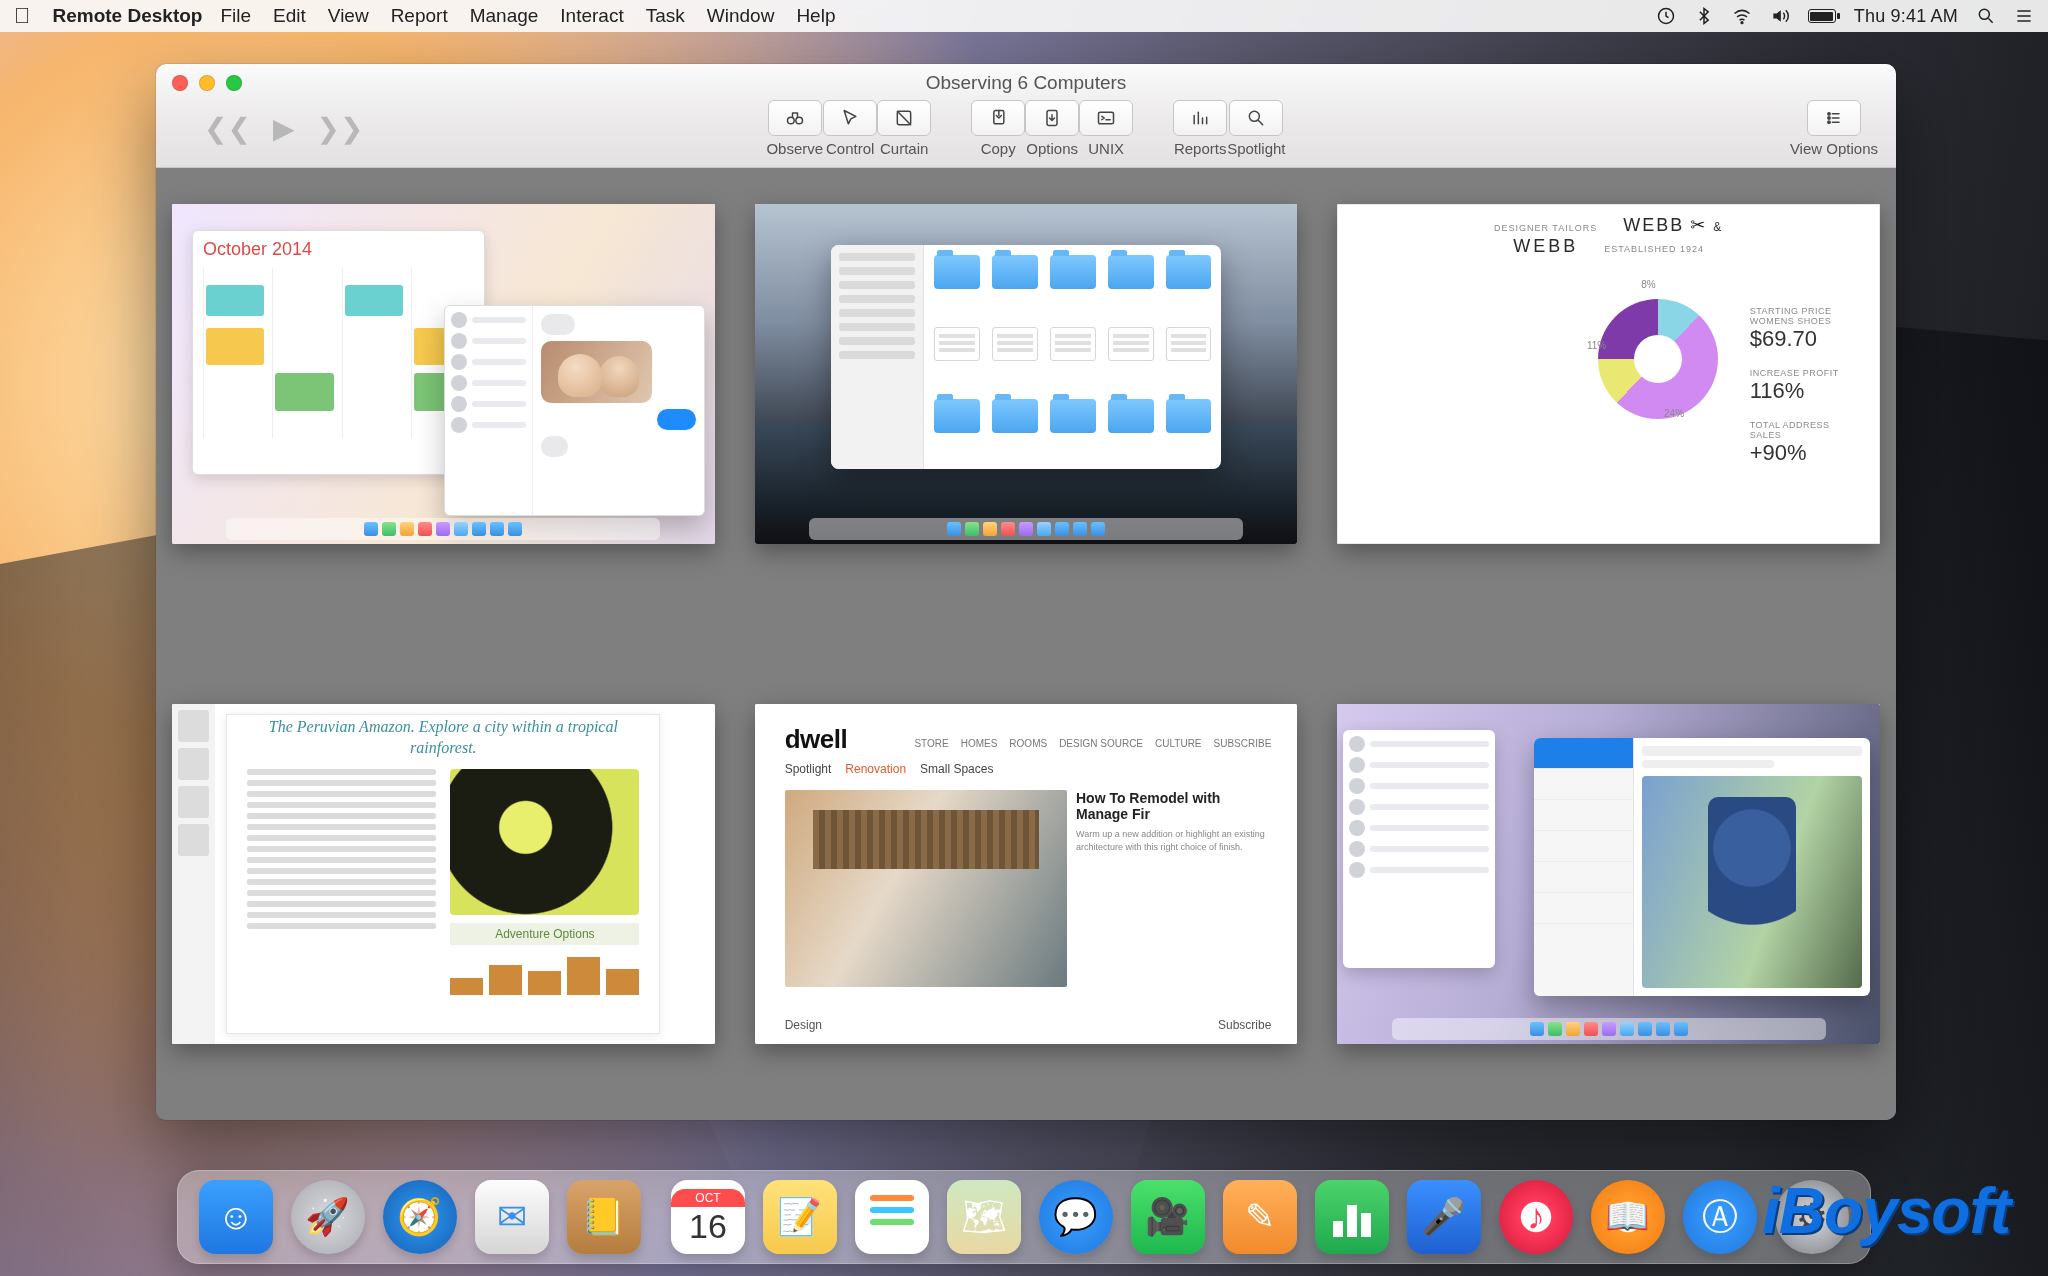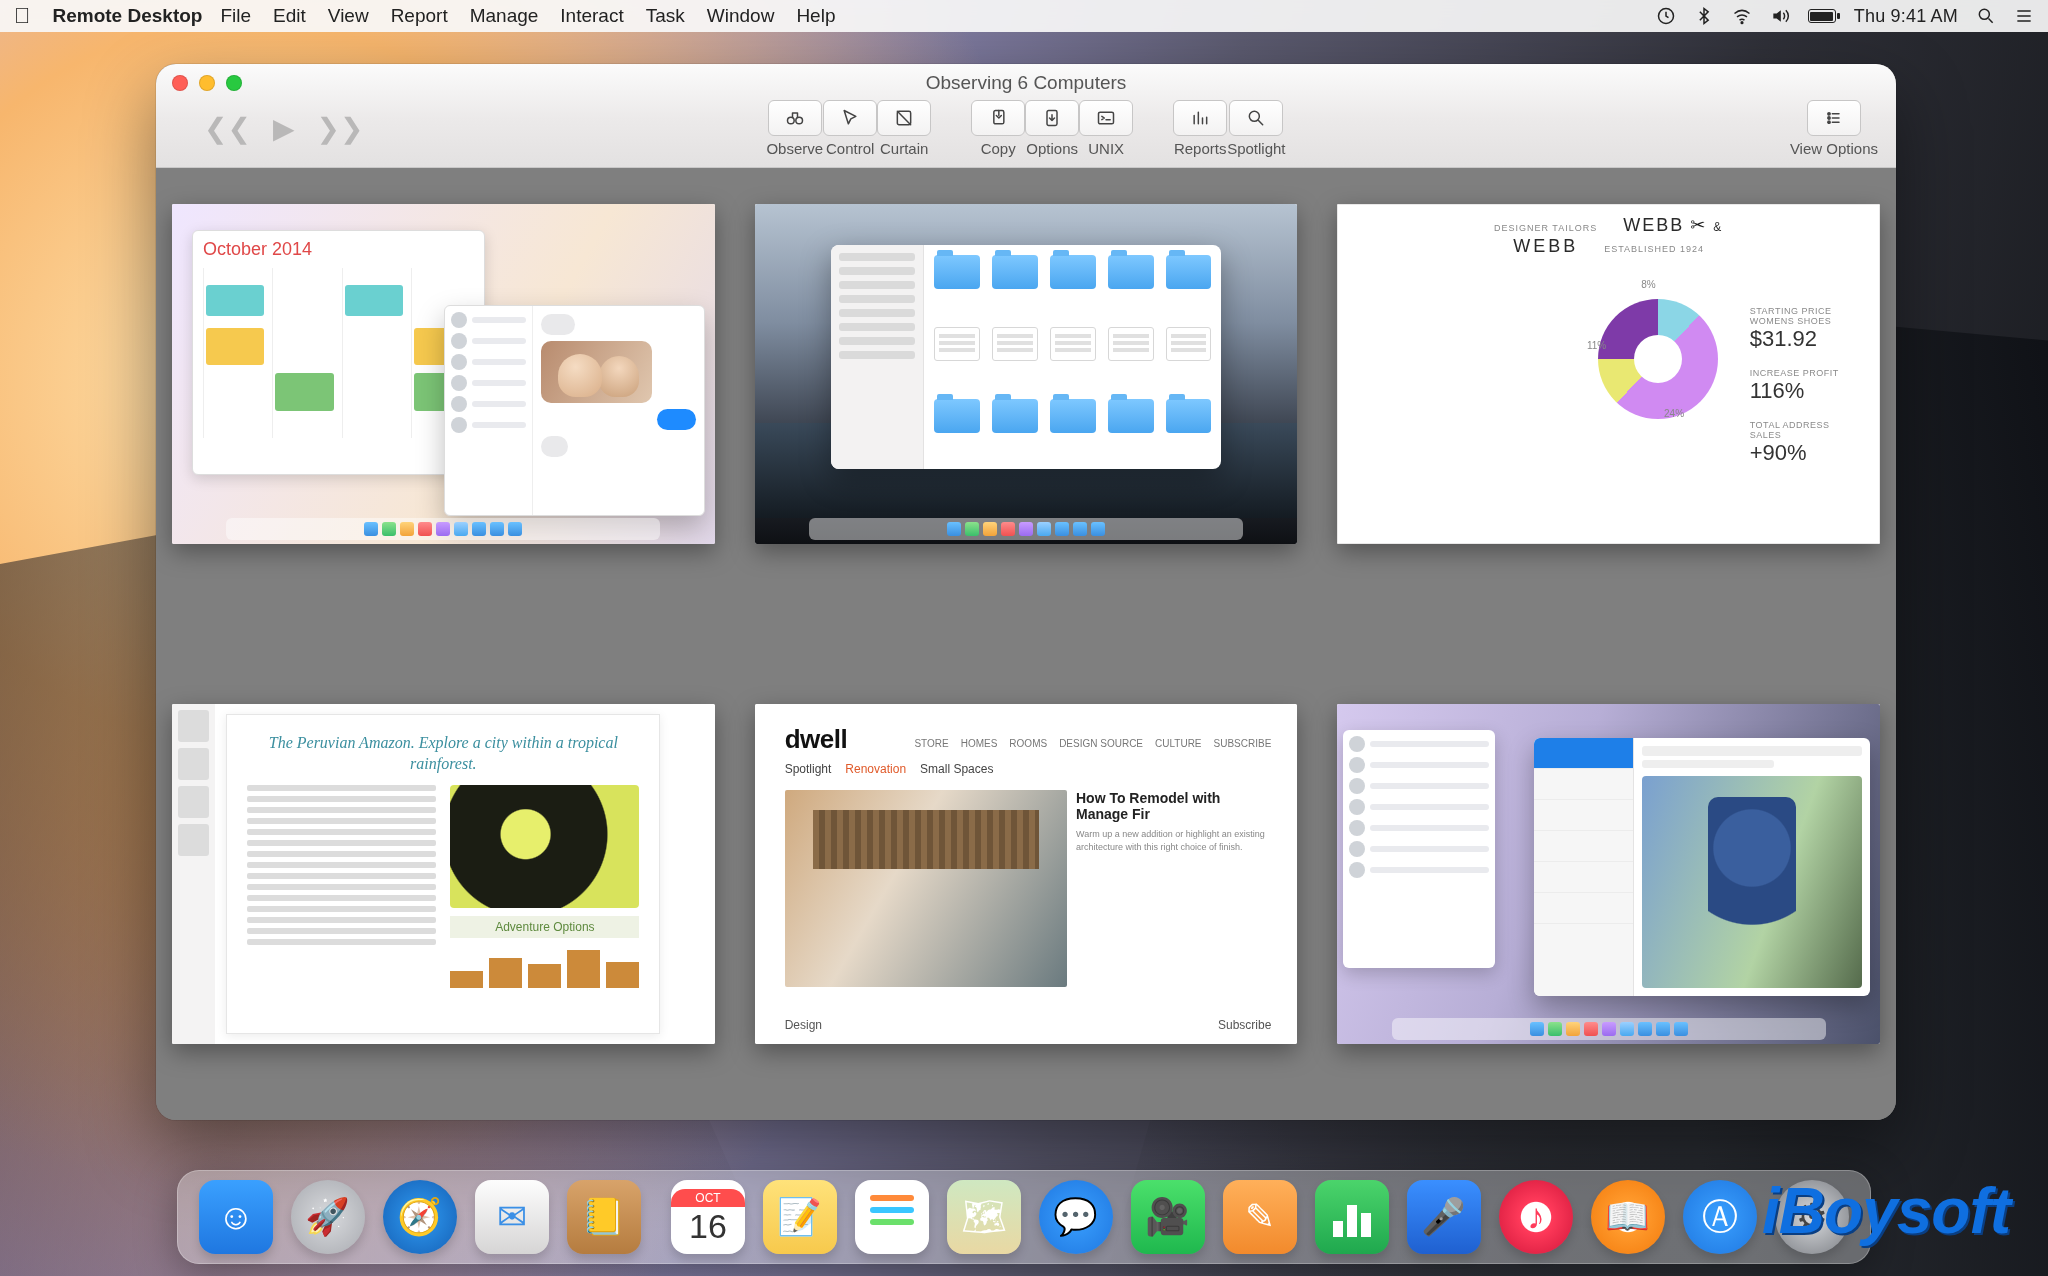--- a/index.html
+++ b/index.html
@@ -43,21 +43,21 @@
 .menubar .status .clock { letter-spacing: .2px; }
 .battery-icon { width: 28px; height: 14px; border: 1.6px solid #222; border-radius: 3px; position: relative; }
 .battery-icon::after { content:""; position:absolute; right:-5px; top:3px; width:3px; height:6px; background:#222; border-radius:1px; }
 .battery-icon .fill { position:absolute; inset:1.5px; background:#222; border-radius:1px; }
 
 
 .window {
   position: absolute;
   left: 156px; top: 64px;
   width: 1740px; height: 1056px;
-  border-radius: 20px;
+  border-radius: 10px;
   box-shadow: 0 30px 70px rgba(0,0,0,.45), 0 0 0 1px rgba(0,0,0,.08);
   overflow: hidden;
   background: #808080;
 }
 .titlebar {
   height: 104px;
   background: linear-gradient(#fbfbfb, #eceaea 52%, #e3e1e1);
   border-bottom: 1px solid #c9c8c8;
   display: flex; align-items: flex-start;
   padding: 10px 18px 0 18px;
@@ -162,21 +162,21 @@
   background:conic-gradient(#8bd6e6 0 12%, #d08af2 12% 62%, #e9e872 62% 75%, #7e3aa8 75% 100%);}
 .t3-donut::after{content:"";position:absolute;inset:30%;background:#fff;border-radius:50%;}
 .t3-stats{position:absolute;right:4%;top:30%;width:20%;display:flex;flex-direction:column;gap:16px;color:#333;}
 .t3-stats .big{font-size:22px;font-weight:300;}
 .t3-stats .lbl{font-size:9px;color:#8a8a8a;letter-spacing:.5px;}
 
 
 .t4-wall{position:absolute;inset:0;background:#fff;}
 .t4-left{position:absolute;left:0;top:0;bottom:0;width:8%;background:#f4f3f3;display:flex;flex-direction:column;gap:6px;padding:6px;}
 .t4-left span{height:32px;background:#dcdcdc;border-radius:3px;}
-.t4-doc{position:absolute;left:10%;top:3%;right:10%;bottom:3%;background:#fff;border:1px solid #e6e6e6;box-shadow:0 2px 10px rgba(0,0,0,.08);padding:18px 20px;}
+.t4-doc{position:absolute;left:10%;top:3%;right:10%;bottom:3%;background:#fff;border:1px solid #e6e6e6;box-shadow:0 2px 10px rgba(0,0,0,.08);padding:2px 20px;}
 .t4-doc h3{color:#3b8f9f;text-align:center;font-style:italic;font-family:"Georgia",serif;font-weight:400;font-size:16px;line-height:1.3;}
 .t4-doc .cols{display:flex;gap:14px;margin-top:10px;height:72%;}
 .t4-doc .txt{flex:1;display:flex;flex-direction:column;gap:5px;}
 .t4-doc .txt span{height:6px;background:#dcdcdc;border-radius:2px;}
 .t4-doc .imgbox{flex:1;display:flex;flex-direction:column;gap:8px;}
 .frog{flex:1;background:radial-gradient(circle at 40% 40%,#e7ef6c 0 18%,#1b1d13 19% 60%,#d8e35c 61% 100%);border-radius:4px;}
 .advopt{background:#eef2e4;color:#5e8a3e;text-align:center;font-size:12px;padding:4px;}
 .barsmini{height:42px;display:flex;align-items:flex-end;gap:6px;}
 .barsmini span{flex:1;background:#cc8a3a;}
 
@@ -557,21 +557,21 @@
             <div class="b2" style="height:12%"></div>
           </div>
       </div>
       <div class="t3-donut"></div>
       <div style="position:absolute;left:56%;top:22%;font-size:10px;color:#888;">8%</div>
       <div style="position:absolute;left:46%;top:40%;font-size:10px;color:#888;">11%</div>
       <div style="position:absolute;left:58%;top:60%;font-size:10px;color:#888;margin-left:12px;">24%</div>
       <div class="t3-stats">
         <div>
             <div class="lbl">STARTING PRICE WOMENS SHOES</div>
-            <div class="big">$31.92</div>
+            <div class="big">$69.70</div>
           </div>
         <div>
             <div class="lbl">INCREASE PROFIT</div>
             <div class="big">116%</div>
           </div>
         <div>
             <div class="lbl">TOTAL ADDRESS SALES</div>
             <div class="big">+90%</div>
           </div>
       </div>

